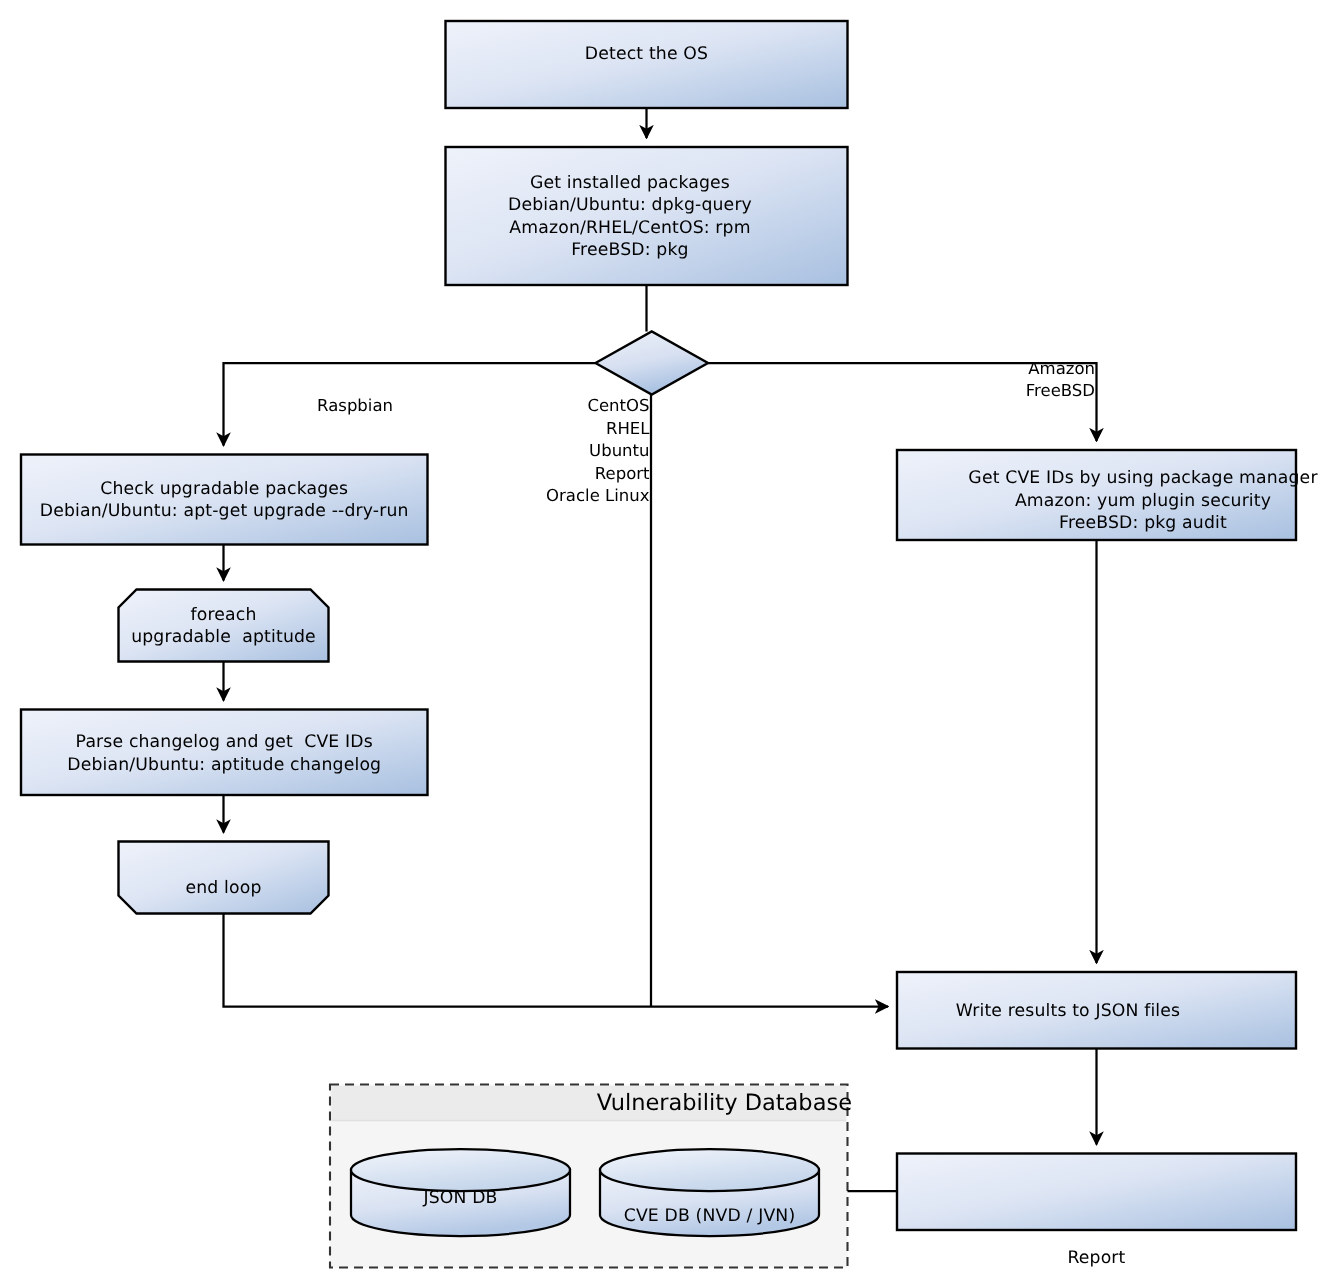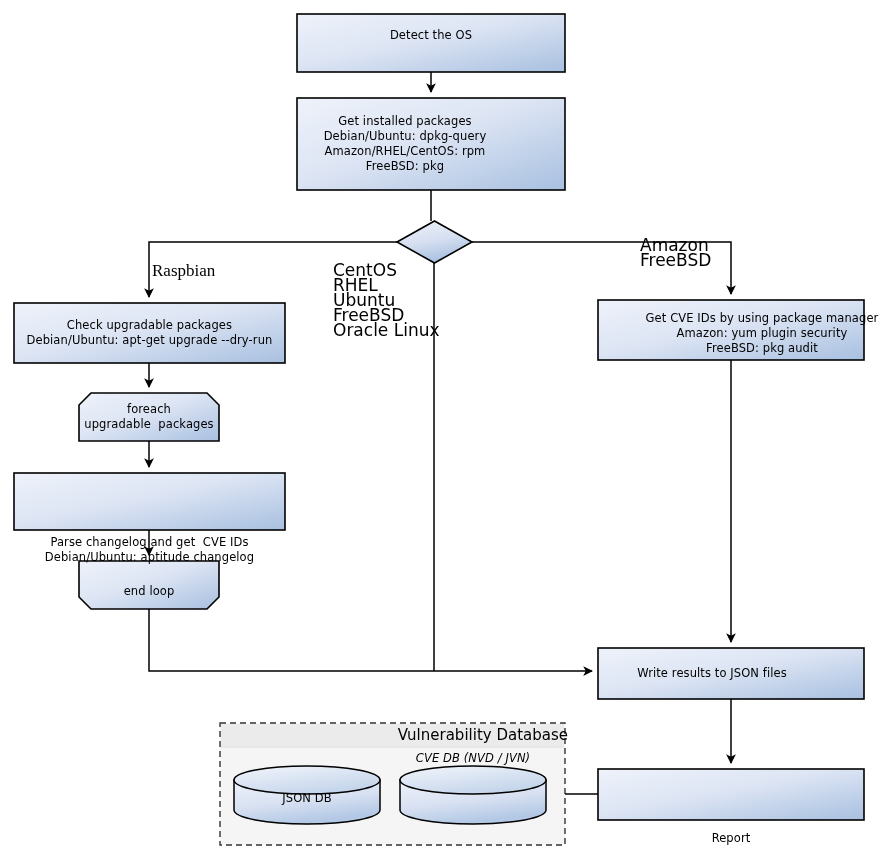--- a/index.html
+++ b/index.html
@@ -34,23 +34,23 @@
     text-align: center;
     color: #000000;
     font-size: 11.5px;
     line-height: 15px;
     white-space: pre;
     pointer-events: none;
     letter-spacing: 0.1px;
   }
   .edge-label {
     position: absolute;
-    text-align: left;
+    text-align: right;
     color: #000000;
-    font-size: 17px;
+    font-size: 11px;
     line-height: 15px;
     white-space: pre;
     pointer-events: none;
   }
   .group-title {
     position: absolute;
     text-align: right;
     color: #000000;
     font-size: 15px;
     line-height: 18px;
@@ -150,54 +150,54 @@
 
       <g>
         <path d="M 400 780 L 400 810 A 73 14 0 0 0 546 810 L 546 780 Z" fill="url(#cylBody)" stroke="#000000" stroke-width="1.5"></path>
         <ellipse cx="473" cy="780" rx="73" ry="14" fill="url(#cylTop)" stroke="#000000" stroke-width="1.5"></ellipse>
       </g>
     </g>
   </svg>
 
   <div class="node-label" style="left:297px; top:14px; width:268px; height:42px;">Detect the OS</div>
 
-  <div class="node-label" style="left:297px; top:98px; width:216px; height:92px;">Get installed packages
+  <div class="node-label" style="left:312px; top:98px; width:216px; height:92px;">Get installed packages
 Debian/Ubuntu: dpkg-query
 Amazon/RHEL/CentOS: rpm
 FreeBSD: pkg</div>
 
   <div class="node-label" style="left:14px; top:303px; width:271px; height:60px;">Check upgradable packages
 Debian/Ubuntu: apt-get upgrade --dry-run</div>
 
   <div class="node-label" style="left:79px; top:393px; width:140px; height:48px;">foreach
-upgradable  packages</div>
-
-  <div class="node-label" style="left:14px; top:473px; width:271px; height:57px;margin-top:48px;">Parse changelog and get  CVE IDs
+upgradable  aptitude</div>
+
+  <div class="node-label" style="left:14px; top:473px; width:271px; height:57px;">Parse changelog and get  CVE IDs
 Debian/Ubuntu: aptitude changelog</div>
 
   <div class="node-label" style="left:79px; top:561px; width:140px; height:60px;">end loop</div>
 
   <div class="node-label" style="left:598px; top:300px; width:266px; height:66px;padding-left:31px;">Get CVE IDs by using package manager
 Amazon: yum plugin security
 FreeBSD: pkg audit</div>
 
   <div class="node-label" style="left:598px; top:648px; width:228px; height:51px;">Write results to JSON files</div>
 
   <div class="node-label" style="left:598px; top:813px; width:266px; height:51px;">Report</div>
 
   <div class="node-label" style="left:234px; top:780px; width:146px; height:36px;">JSON DB</div>
 
-  <div class="node-label" style="left:400px; top:740px; width:146px; height:36px;font-style:italic;">CVE DB (NVD / JVN)</div>
-
-  <div class="edge-label" style="left:152px; top:263px; width:110px;font-family:Liberation Serif, serif;">Raspbian</div>
+  <div class="node-label" style="left:400px; top:792px; width:146px; height:36px;">CVE DB (NVD / JVN)</div>
+
+  <div class="edge-label" style="left:152px; top:263px; width:110px;">Raspbian</div>
 
   <div class="edge-label" style="left:333px; top:263px; width:100px;">CentOS
 RHEL
 Ubuntu
-FreeBSD
+Report
 Oracle Linux</div>
 
   <div class="edge-label" style="left:640px; top:238px; width:90px;">Amazon
 FreeBSD</div>
 
   <div class="group-title" style="left:225px; top:726px; width:343px;">Vulnerability Database</div>
 
 </div>
 
 </body></html>

